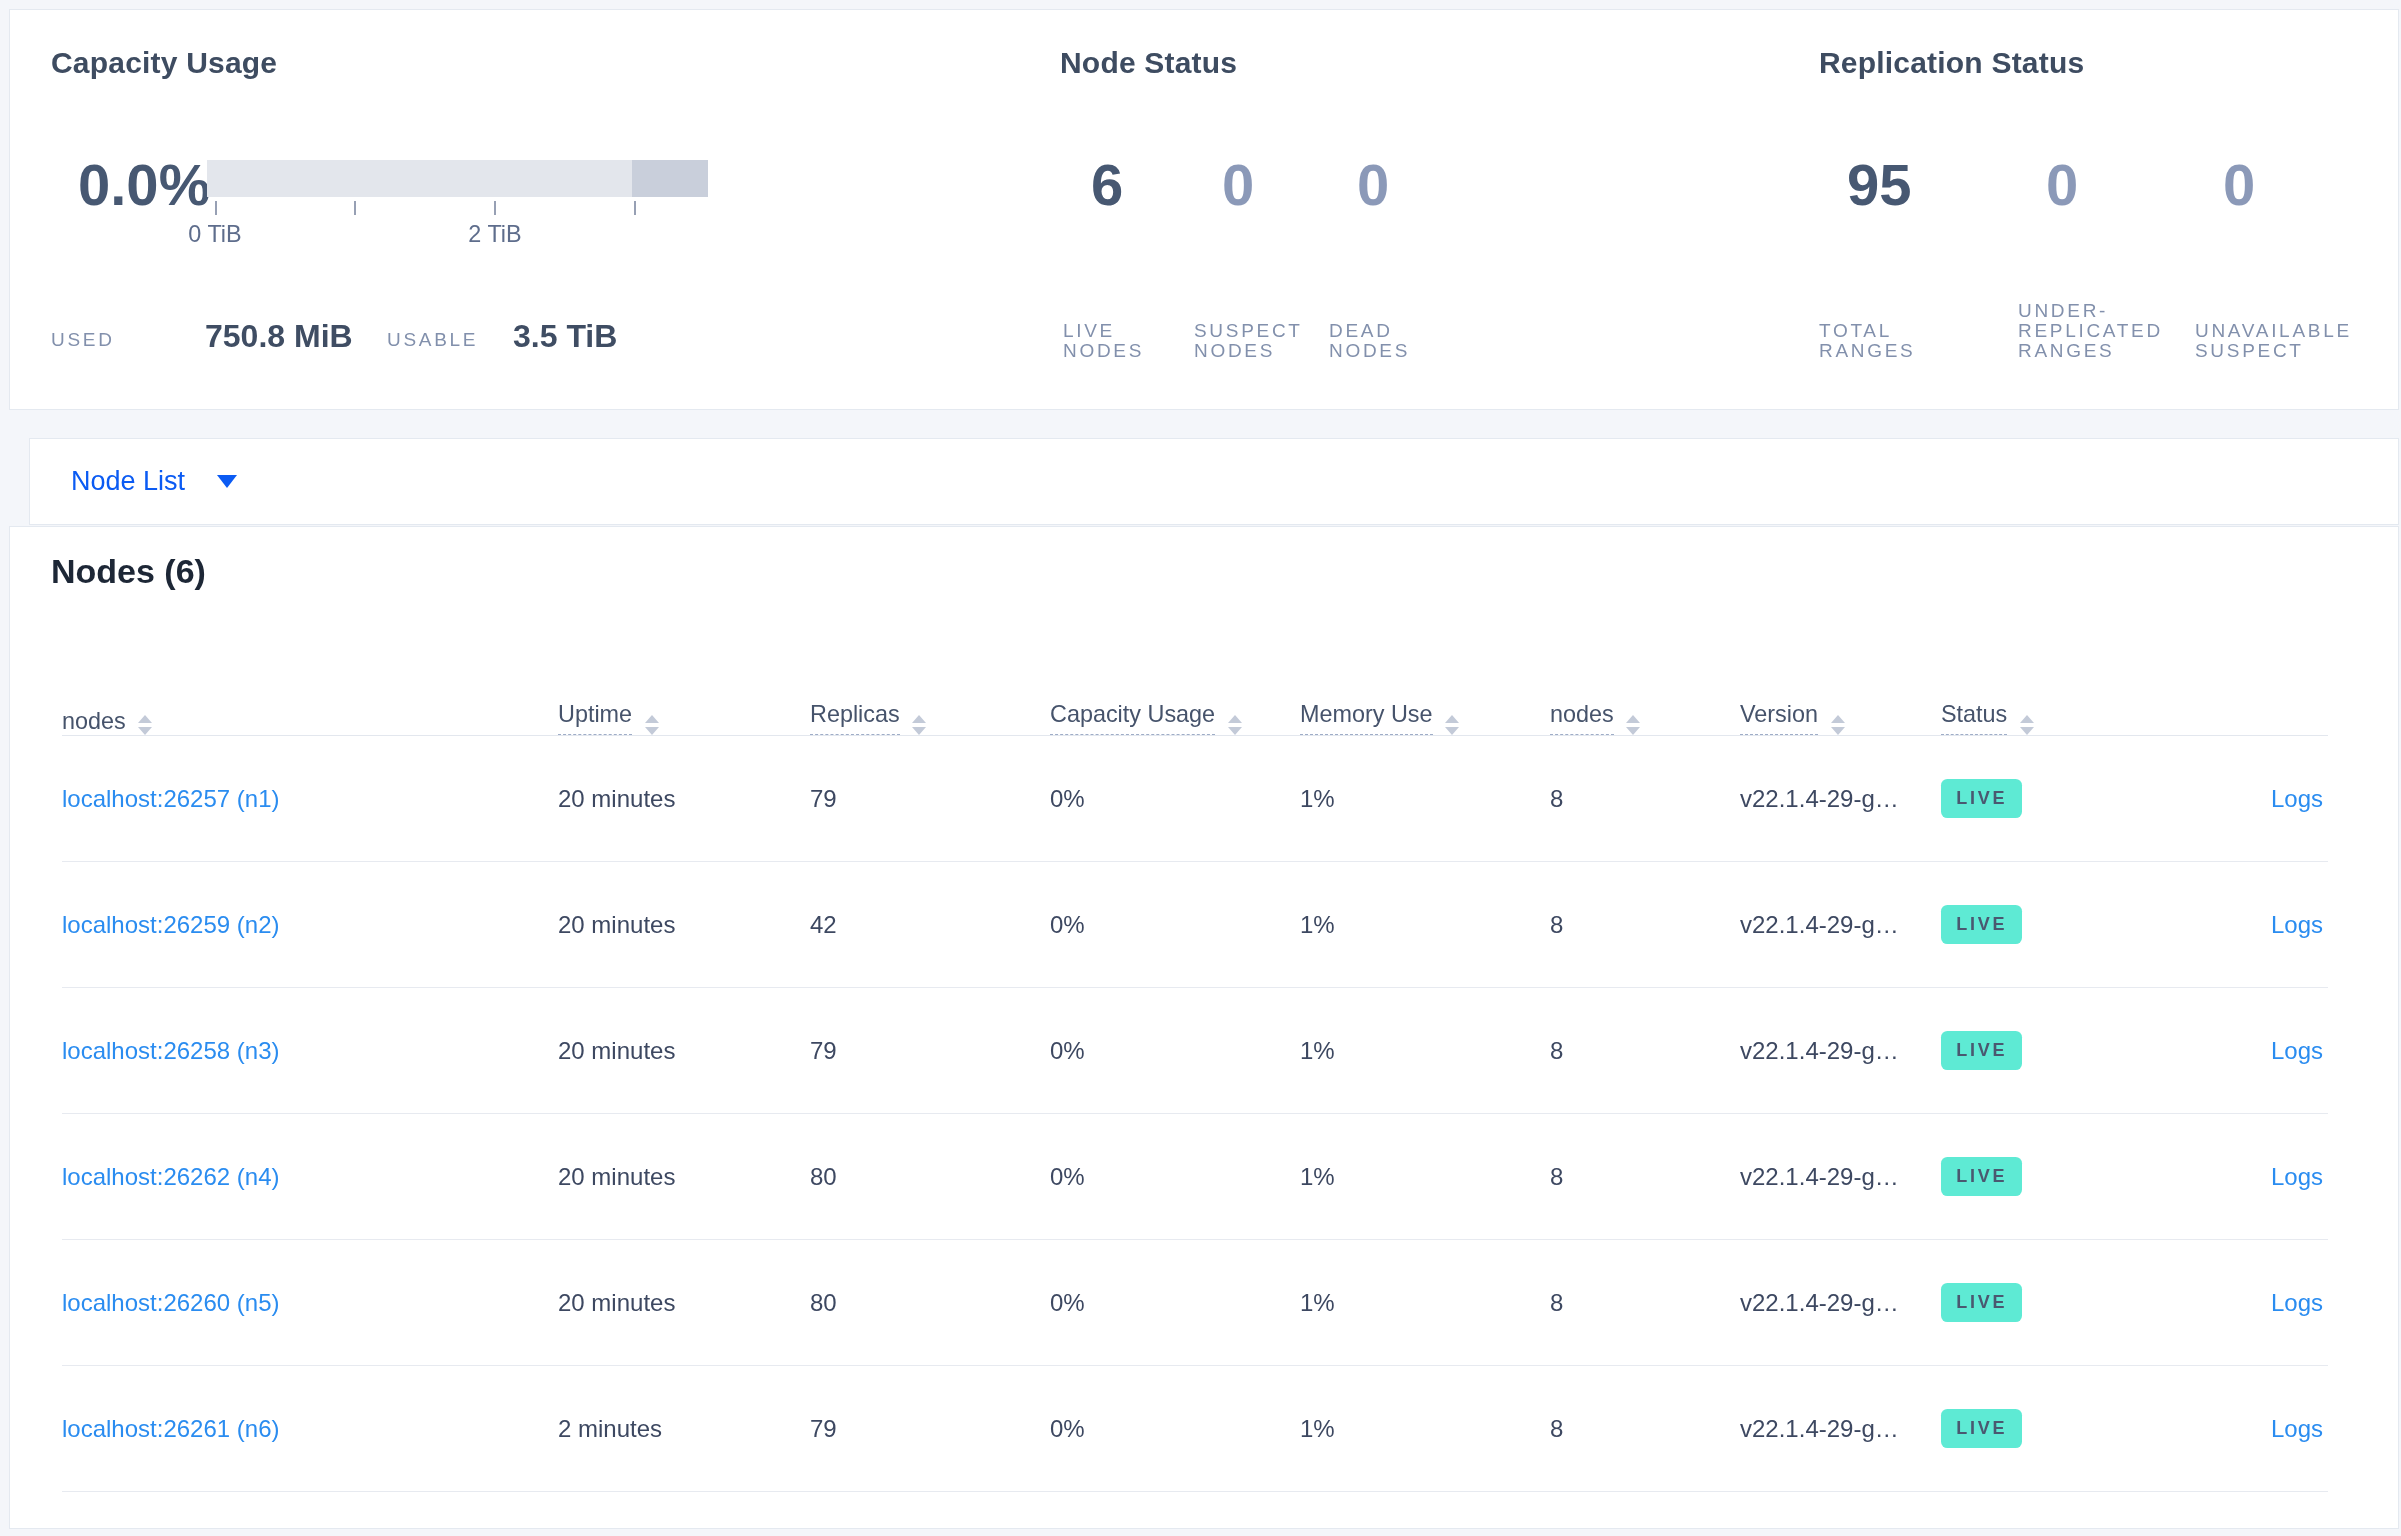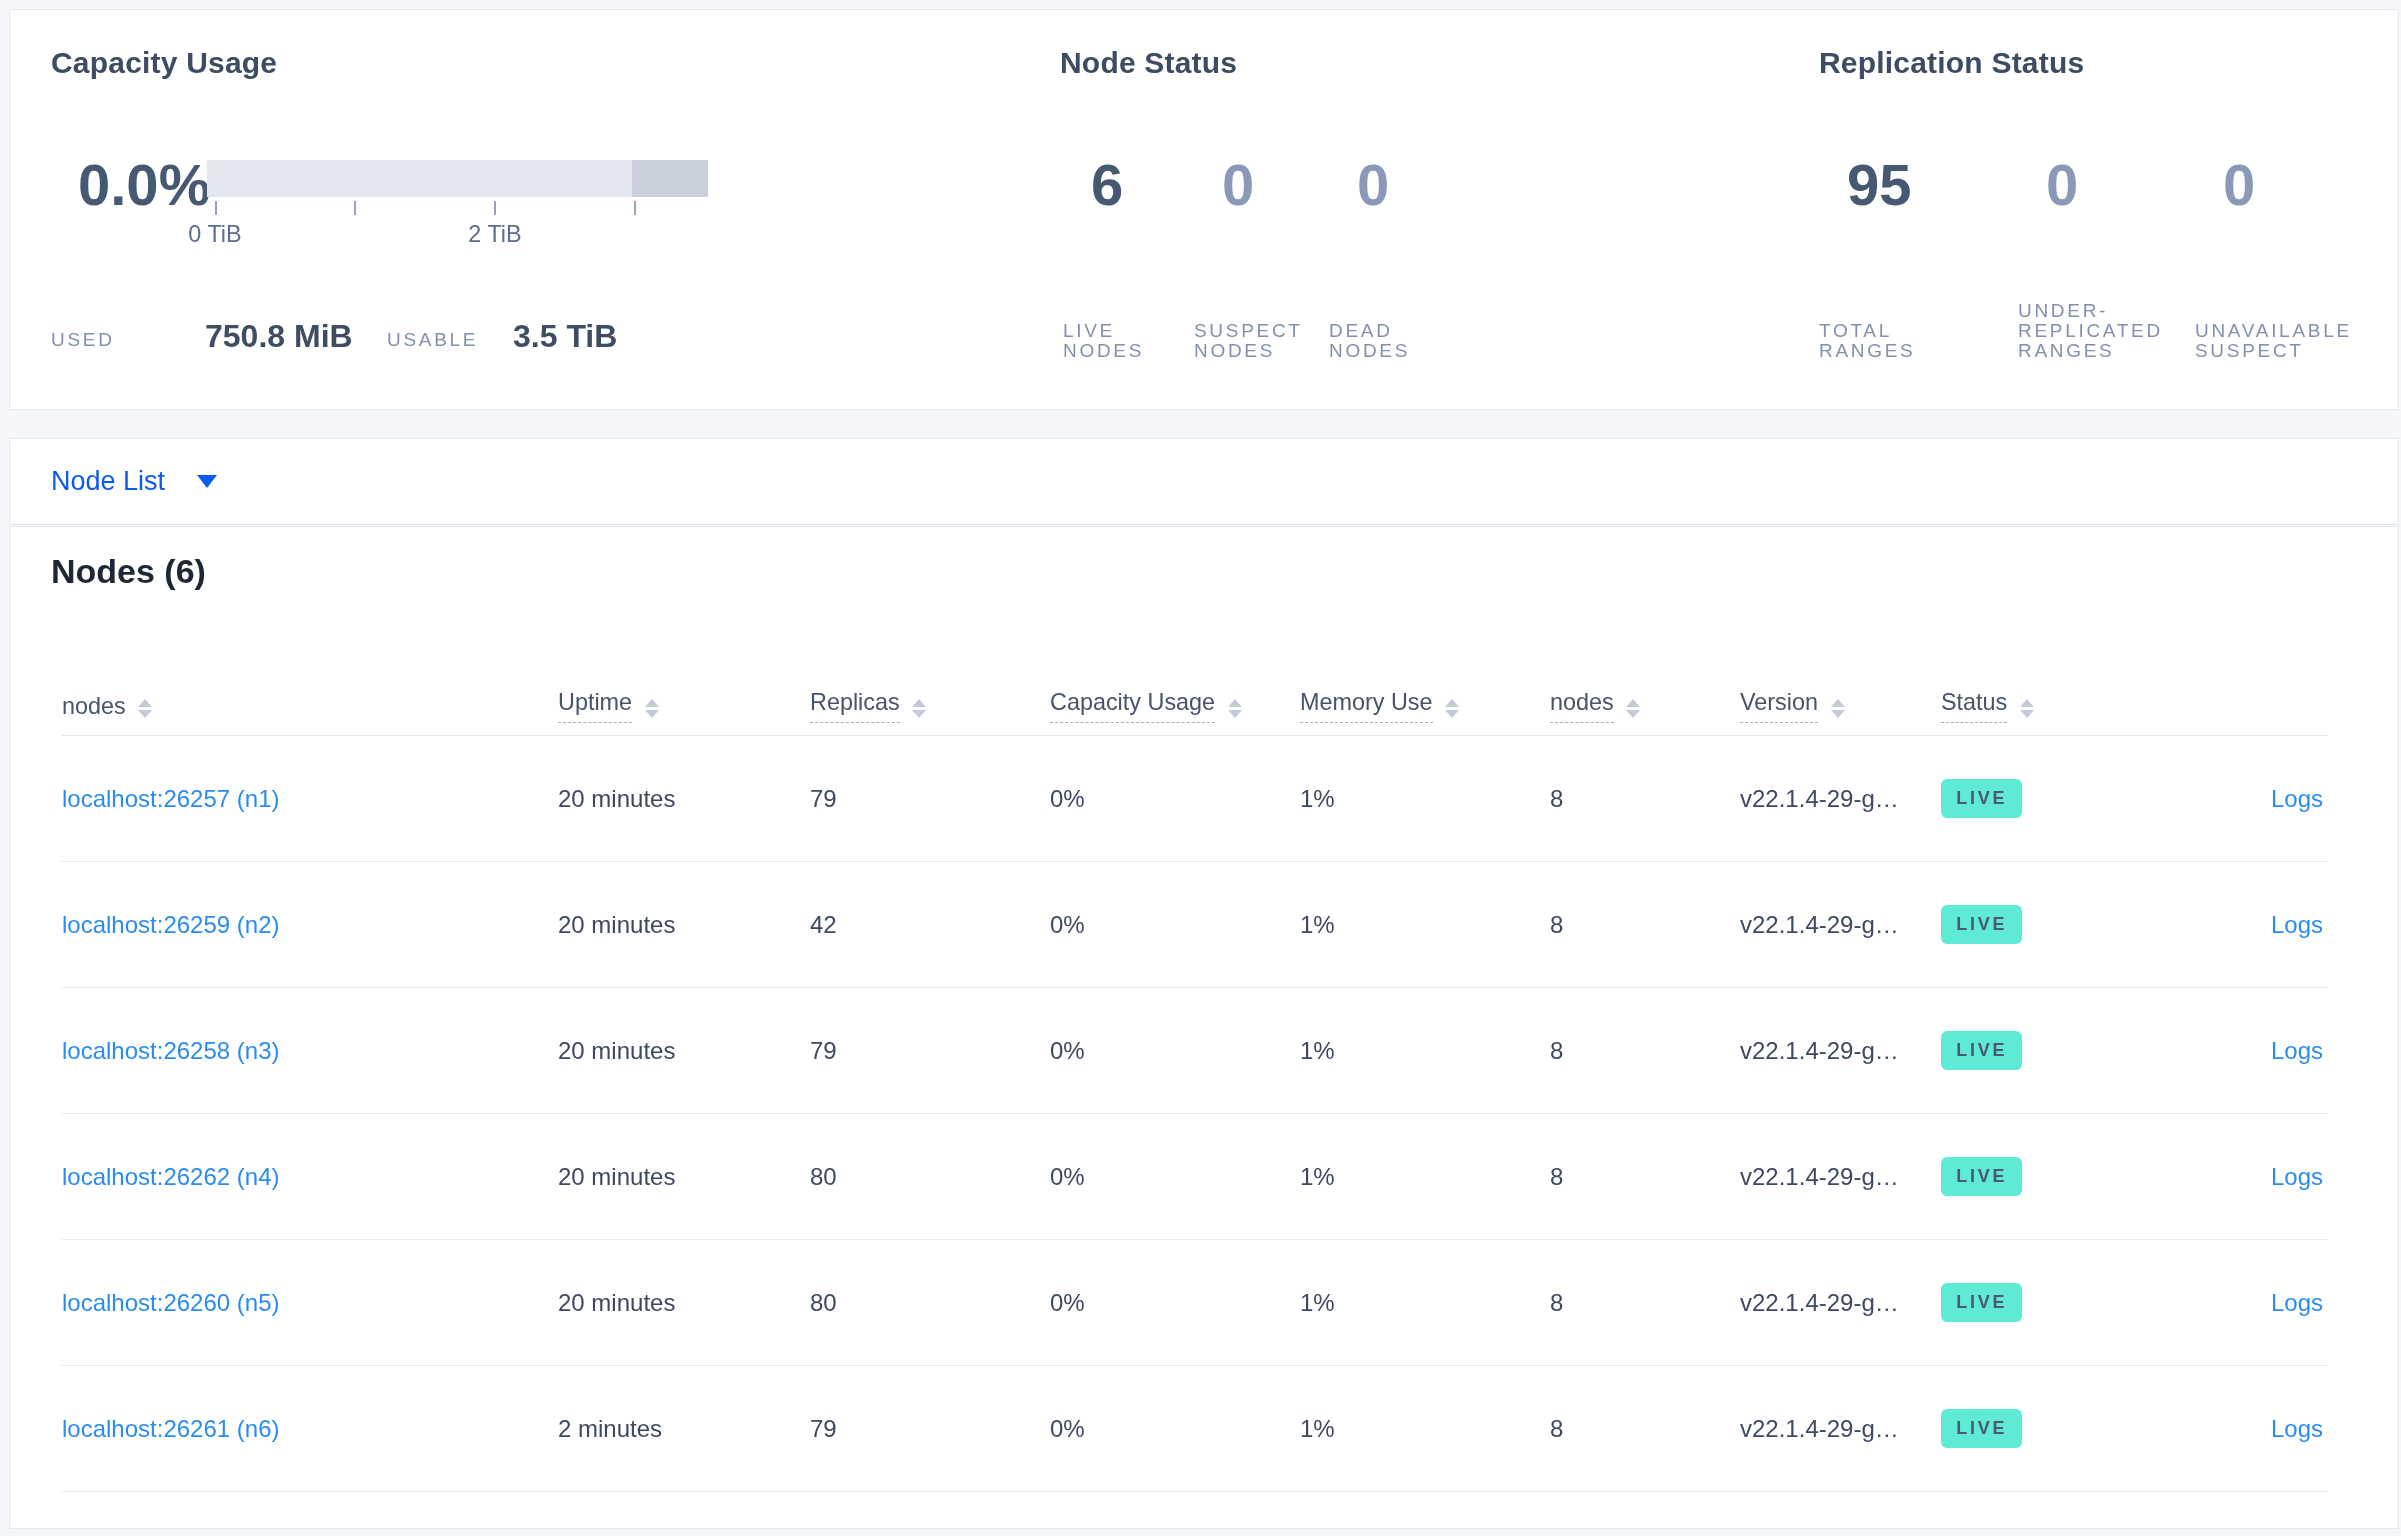--- a/index.html
+++ b/index.html
@@ -10,21 +10,21 @@
     color:#3d4861;
     position:relative;
   }
   .panel {
     position:absolute; left:9px; right:2px;
     background:#ffffff;
     border:0.9px solid #e4e9f0;
     border-radius:0;
   }
   #summary-panel { top:9px; height:401px; }
-  #nodelist-bar  { top:438px; height:87px; }
+  #nodelist-bar  { top:438px; height:87px;margin-left:20px; }
   #main-panel    { top:526px; bottom:7.2px; }
 
   .section-title {
     position:absolute; top:36px;
     font-size:30px; font-weight:600; color:#3e4c61; letter-spacing:0.2px;
   }
   
   .big-num { position:absolute; top:146px; font-size:58px; font-weight:700; color:#475872; line-height:1;margin-left:28px; }
   .big-num.muted { color:#8b99b8; font-weight:600; }
   #cap-percent { left:40px; }
@@ -71,21 +71,21 @@
   #table { position:absolute; left:52px; right:70px; top:150px; }
   .tr {
     display:grid;
     grid-template-columns:496px 252px 240px 250px 250px 190px 201px 216px 166px;
   }
   .tr.head {
     height:59px;
     border-bottom:1.8px solid #e3e7ee;
     font-size:23.4px; color:#46536b; font-weight:500;
   }
-  .th { display:flex; align-items:center; }
+  .th { display:flex; align-items:flex-end; }
   .th .lbl.sortable { border-bottom:1.8px dashed #9fadc7; padding-bottom:6.3px; }
   .sort-icon { display:inline-flex; flex-direction:column; gap:3.6px; margin-left:12.6px; margin-top:5.4px; }
   .sort-icon .up {
     width:0;height:0;border-left:7.2px solid transparent;border-right:7.2px solid transparent;
     border-bottom:8px solid #c3cad8;
   }
   .sort-icon .down {
     width:0;height:0;border-left:7.2px solid transparent;border-right:7.2px solid transparent;
     border-top:8px solid #c3cad8;
   }

